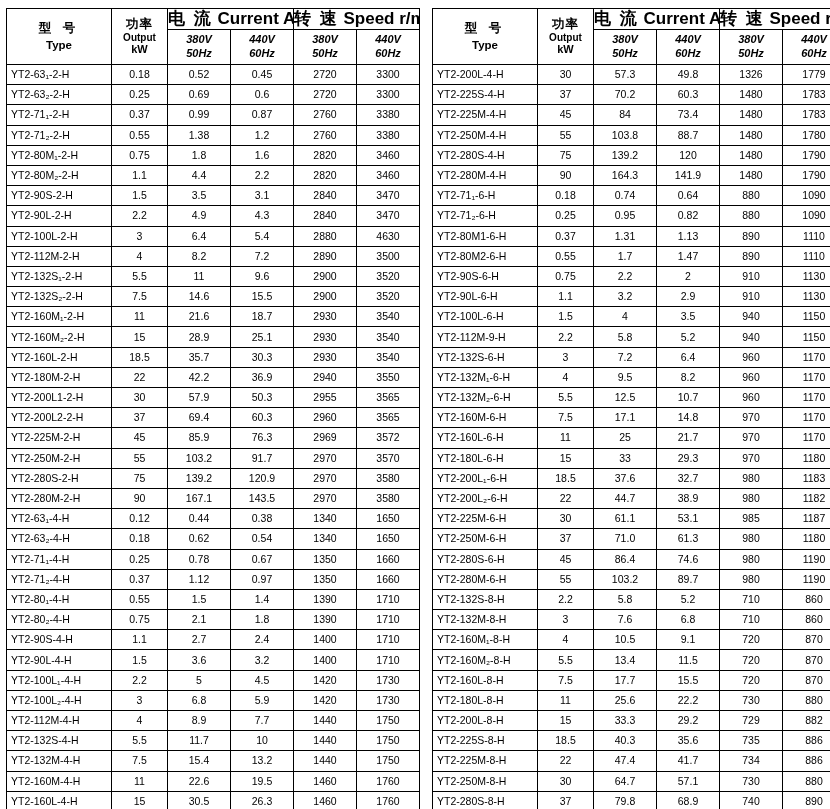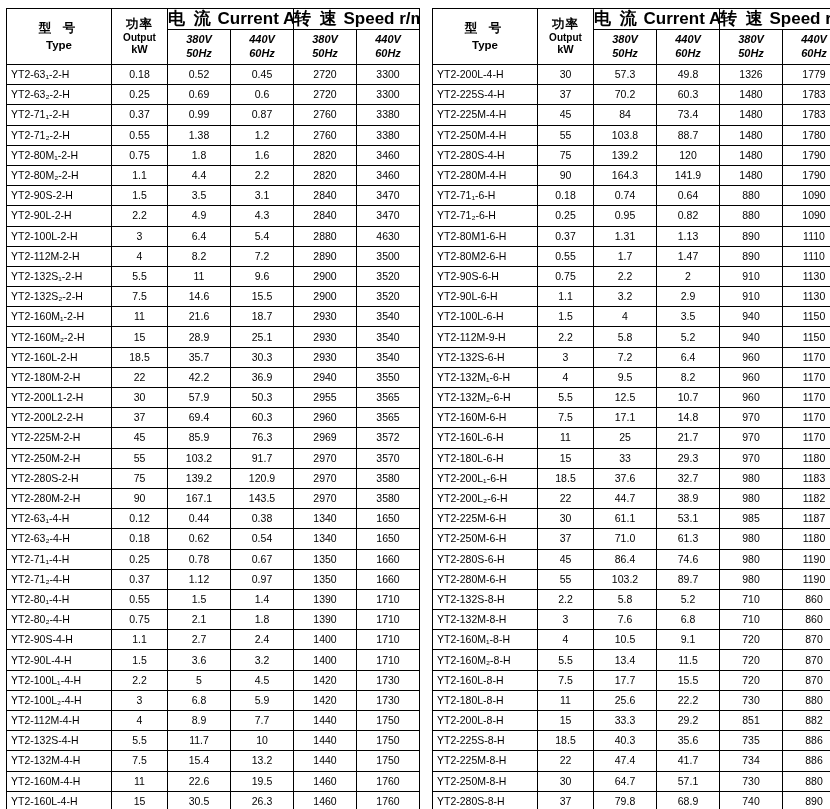--- a/index.html
+++ b/index.html
@@ -739,21 +739,21 @@
           <td>25.6</td>
           <td>22.2</td>
           <td>730</td>
           <td>880</td>
         </tr>
         <tr>
           <td class="c-type">YT2-200L-8-H</td>
           <td>15</td>
           <td>33.3</td>
           <td>29.2</td>
-          <td>851</td>
+          <td>729</td>
           <td>882</td>
         </tr>
         <tr>
           <td class="c-type">YT2-225S-8-H</td>
           <td>18.5</td>
           <td>40.3</td>
           <td>35.6</td>
           <td>735</td>
           <td>886</td>
         </tr>

